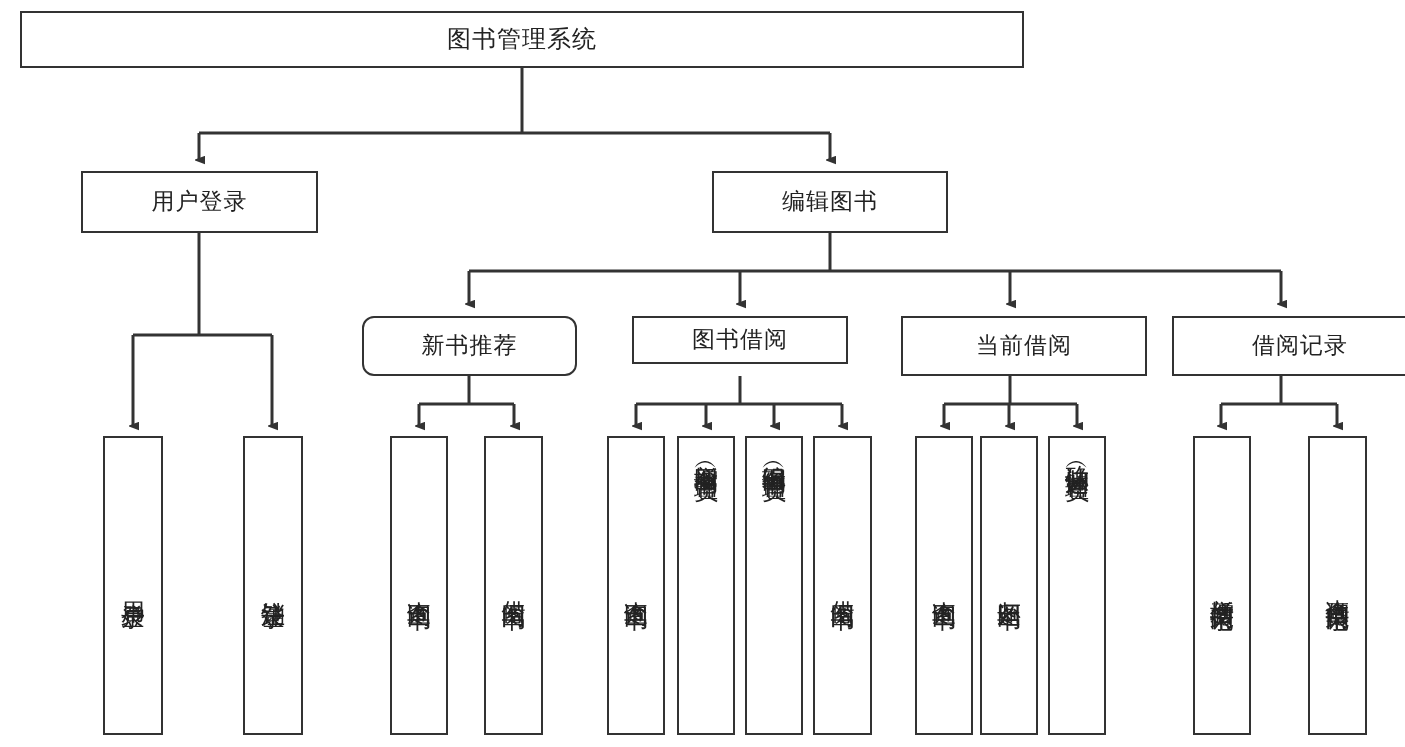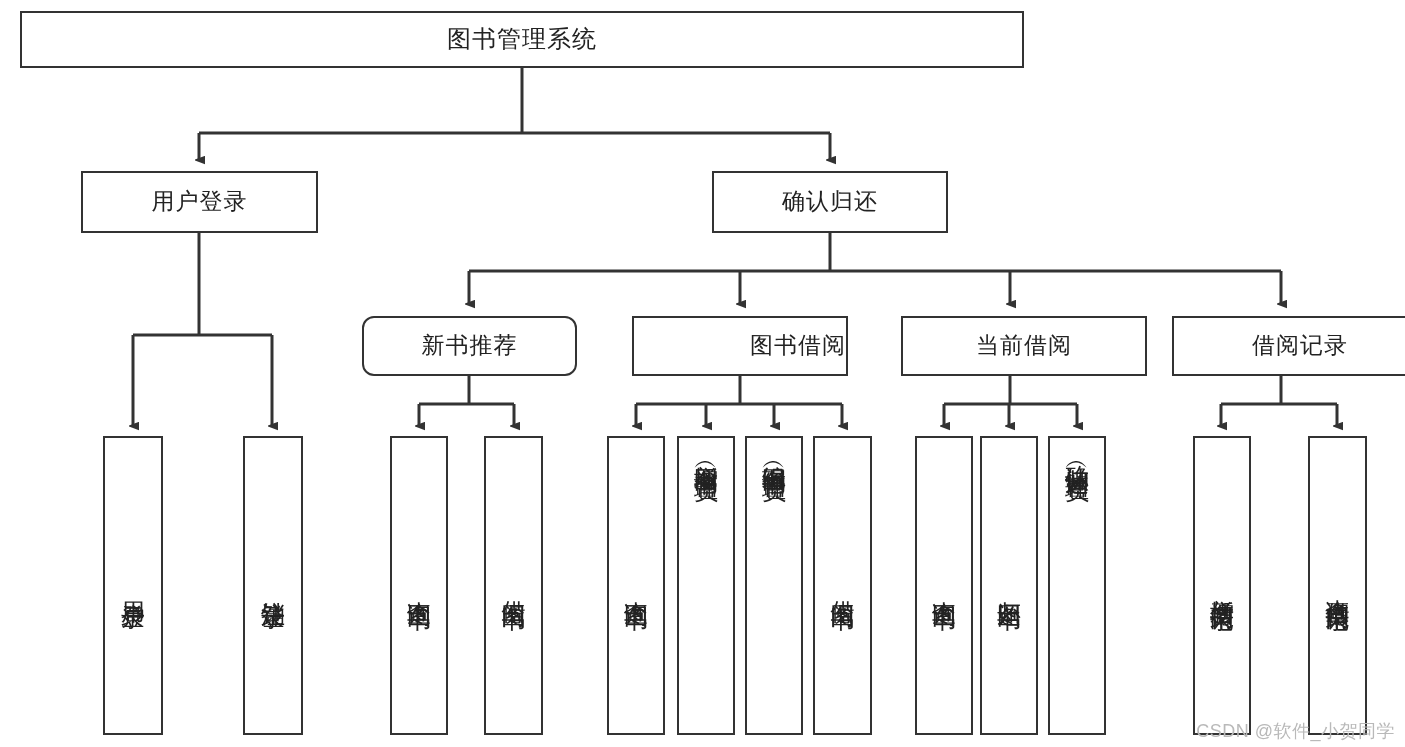--- a/index.html
+++ b/index.html
@@ -131,27 +131,27 @@
   </svg>
 
   <div class="node root horiz" style="left:20px; top:11px; width:1004px; height:57px;">
     <span class="label">图书管理系统</span>
   </div>
 
   <div class="node horiz" style="left:81px; top:171px; width:237px; height:62px;">
     <span class="label">用户登录</span>
   </div>
   <div class="node horiz" style="left:712px; top:171px; width:236px; height:62px;">
-    <span class="label">确认归还</span>
+    <span class="label">编辑图书</span>
   </div>
 
   <div class="node horiz" style="left:362px; top:316px; width:215px; height:60px;border-radius:12px;">
     <span class="label">新书推荐</span>
   </div>
-  <div class="node horiz" style="left:632px; top:316px; width:216px; height:60px;justify-content:flex-end;">
+  <div class="node horiz" style="left:632px; top:316px; width:216px; height:48px;">
     <span class="label">图书借阅</span>
   </div>
   <div class="node horiz" style="left:901px; top:316px; width:246px; height:60px;">
     <span class="label">当前借阅</span>
   </div>
   <div class="node horiz" style="left:1172px; top:316px; width:256px; height:60px;">
     <span class="label">借阅记录</span>
   </div>
 
   <div class="node vert mid" style="left:103px; top:436px; width:60px; height:299px;">
@@ -191,15 +191,14 @@
     <span class="label">确认归还（管理员）</span>
   </div>
 
   <div class="node vert mid" style="left:1193px; top:436px; width:58px; height:299px;">
     <span class="label">新增借阅记录</span>
   </div>
   <div class="node vert mid" style="left:1308px; top:436px; width:59px; height:299px;">
     <span class="label">查询借阅记录</span>
   </div>
 
-  <div class="watermark">CSDN @软件_小贺同学</div>
 
 </div>
 
 </body></html>

